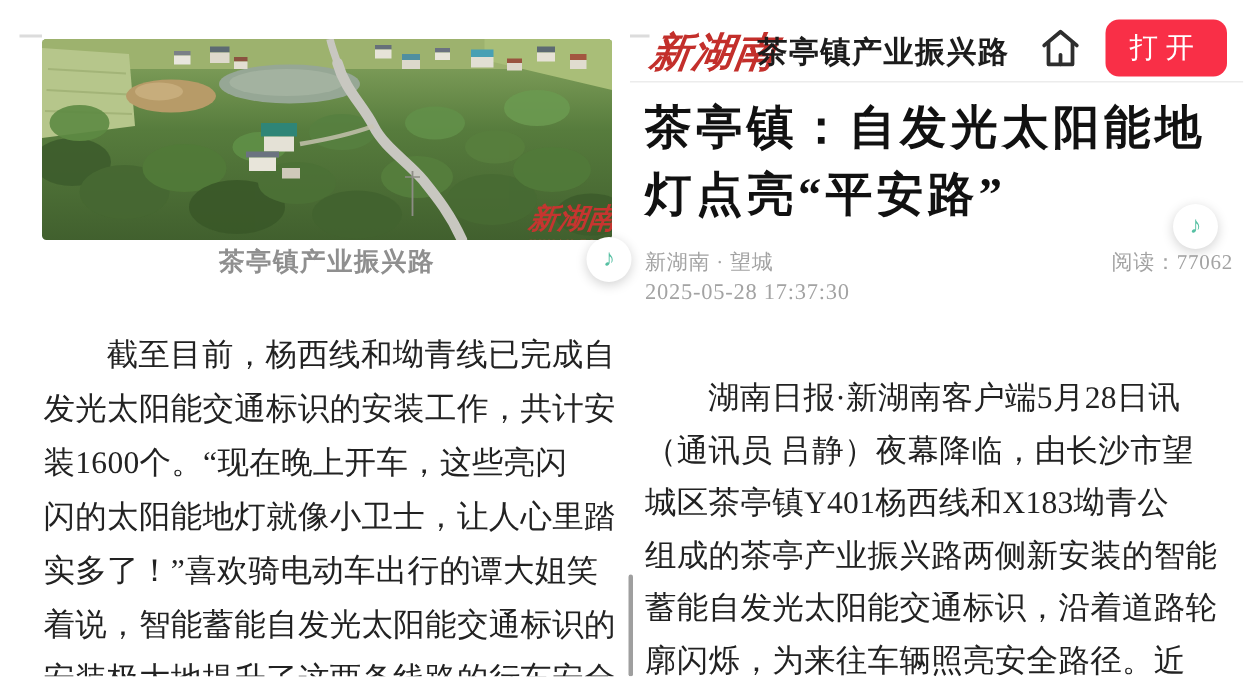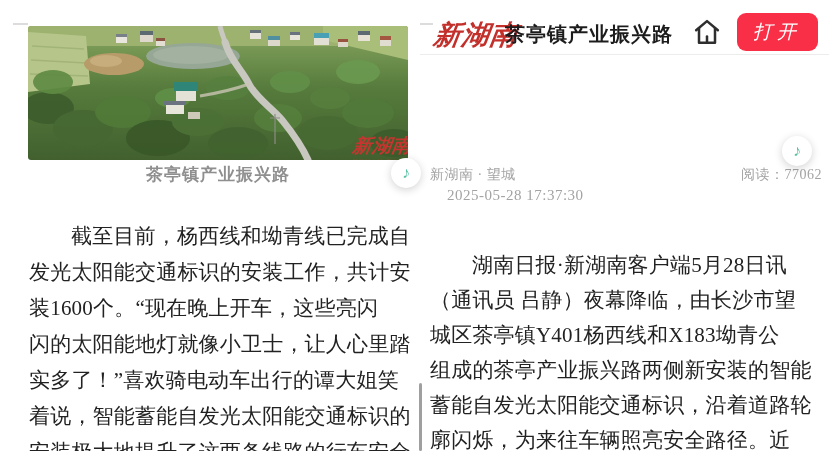--- a/index.html
+++ b/index.html
@@ -20,28 +20,28 @@
   .par-right{left:430px;top:248px;width:396px;font-size:21px;line-height:35px;}
 
   
   .logo{left:434px;top:17px;font-size:27px;font-weight:bold;font-style:italic;color:#c32f2b;
         transform:skewX(-8deg);letter-spacing:1px;}
   .brand{left:505px;top:21px;font-size:20px;font-weight:600;color:#1c1c1c;letter-spacing:1px;}
   .home-btn{left:689px;top:15px;width:36px;height:36px;background:transparent;border:none;
             padding:0;cursor:pointer;}
   .open-btn{left:737px;top:13px;width:81px;height:38px;border:none;border-radius:9px;
             background:#f92f47;color:#ffffff;font-size:19px;letter-spacing:5px;
-            font-family:"Liberation Sans",sans-serif;cursor:pointer;padding-left:5px;font-style:italic;}
+            font-family:"Liberation Sans",sans-serif;cursor:pointer;padding-left:5px;}
   .header-rule{left:420px;top:54px;width:409px;height:1px;background:#ececec;}
 
   h1.headline{left:430px;top:62px;width:398px;margin:0;font-size:31px;line-height:45px;
               font-weight:bold;color:#111;letter-spacing:3px;}
   .meta-row{left:430px;top:166px;width:392px;display:flex;justify-content:space-between;
             font-size:14px;color:#a3a3a3;letter-spacing:0.5px;}
-  .meta-time{left:430px;top:187px;font-size:15px;color:#a3a3a3;letter-spacing:0.5px;margin-left:17px;}
+  .meta-time{left:430px;top:187px;font-size:15px;color:#a3a3a3;letter-spacing:0.5px;}
 
   
   .fab{width:30px;height:30px;border-radius:50%;background:#fff;border:none;cursor:pointer;
        box-shadow:0 2px 8px rgba(0,0,0,0.18);display:flex;align-items:center;
        justify-content:center;padding:0;}
   .fab span{color:#57c0a3;font-size:16px;line-height:1;}
   .fab-left{left:391px;top:158px;}
   .fab-right{left:782px;top:136px;}
 
   .split-bar{left:419px;top:383px;width:3px;height:68px;background:#9f9f9f;border-radius:2px;}
@@ -156,20 +156,21 @@
       <path d="M4.5 12.5 L14 4.5 L23.5 12.5" fill="none" stroke="#2e2e2e" stroke-width="2.2" stroke-linecap="round" stroke-linejoin="round"></path>
       <path d="M7 10.8 L7 23.5 L21 23.5 L21 10.8" fill="none" stroke="#2e2e2e" stroke-width="2.2" stroke-linecap="round" stroke-linejoin="round"></path>
       <path d="M14 23.5 L14 18" fill="none" stroke="#2e2e2e" stroke-width="2.2" stroke-linecap="round"></path>
     </svg>
   </button>
 
   <button class="abs open-btn">打开</button>
 
   <div class="abs header-rule"></div>
 
+  <h1 class="abs headline">茶亭镇：自发光太阳能地灯点亮“平安路”</h1>
 
   <div class="abs meta-row">
     <span>新湖南 · 望城</span>
     <span>阅读：77062</span>
   </div>
   <div class="abs meta-time">2025-05-28 17:37:30</div>
 
   <p class="abs par par-right">湖南日报·新湖南客户端5月28日讯
 （通讯员 吕静）夜幕降临，由长沙市望
 城区茶亭镇Y401杨西线和X183坳青公

